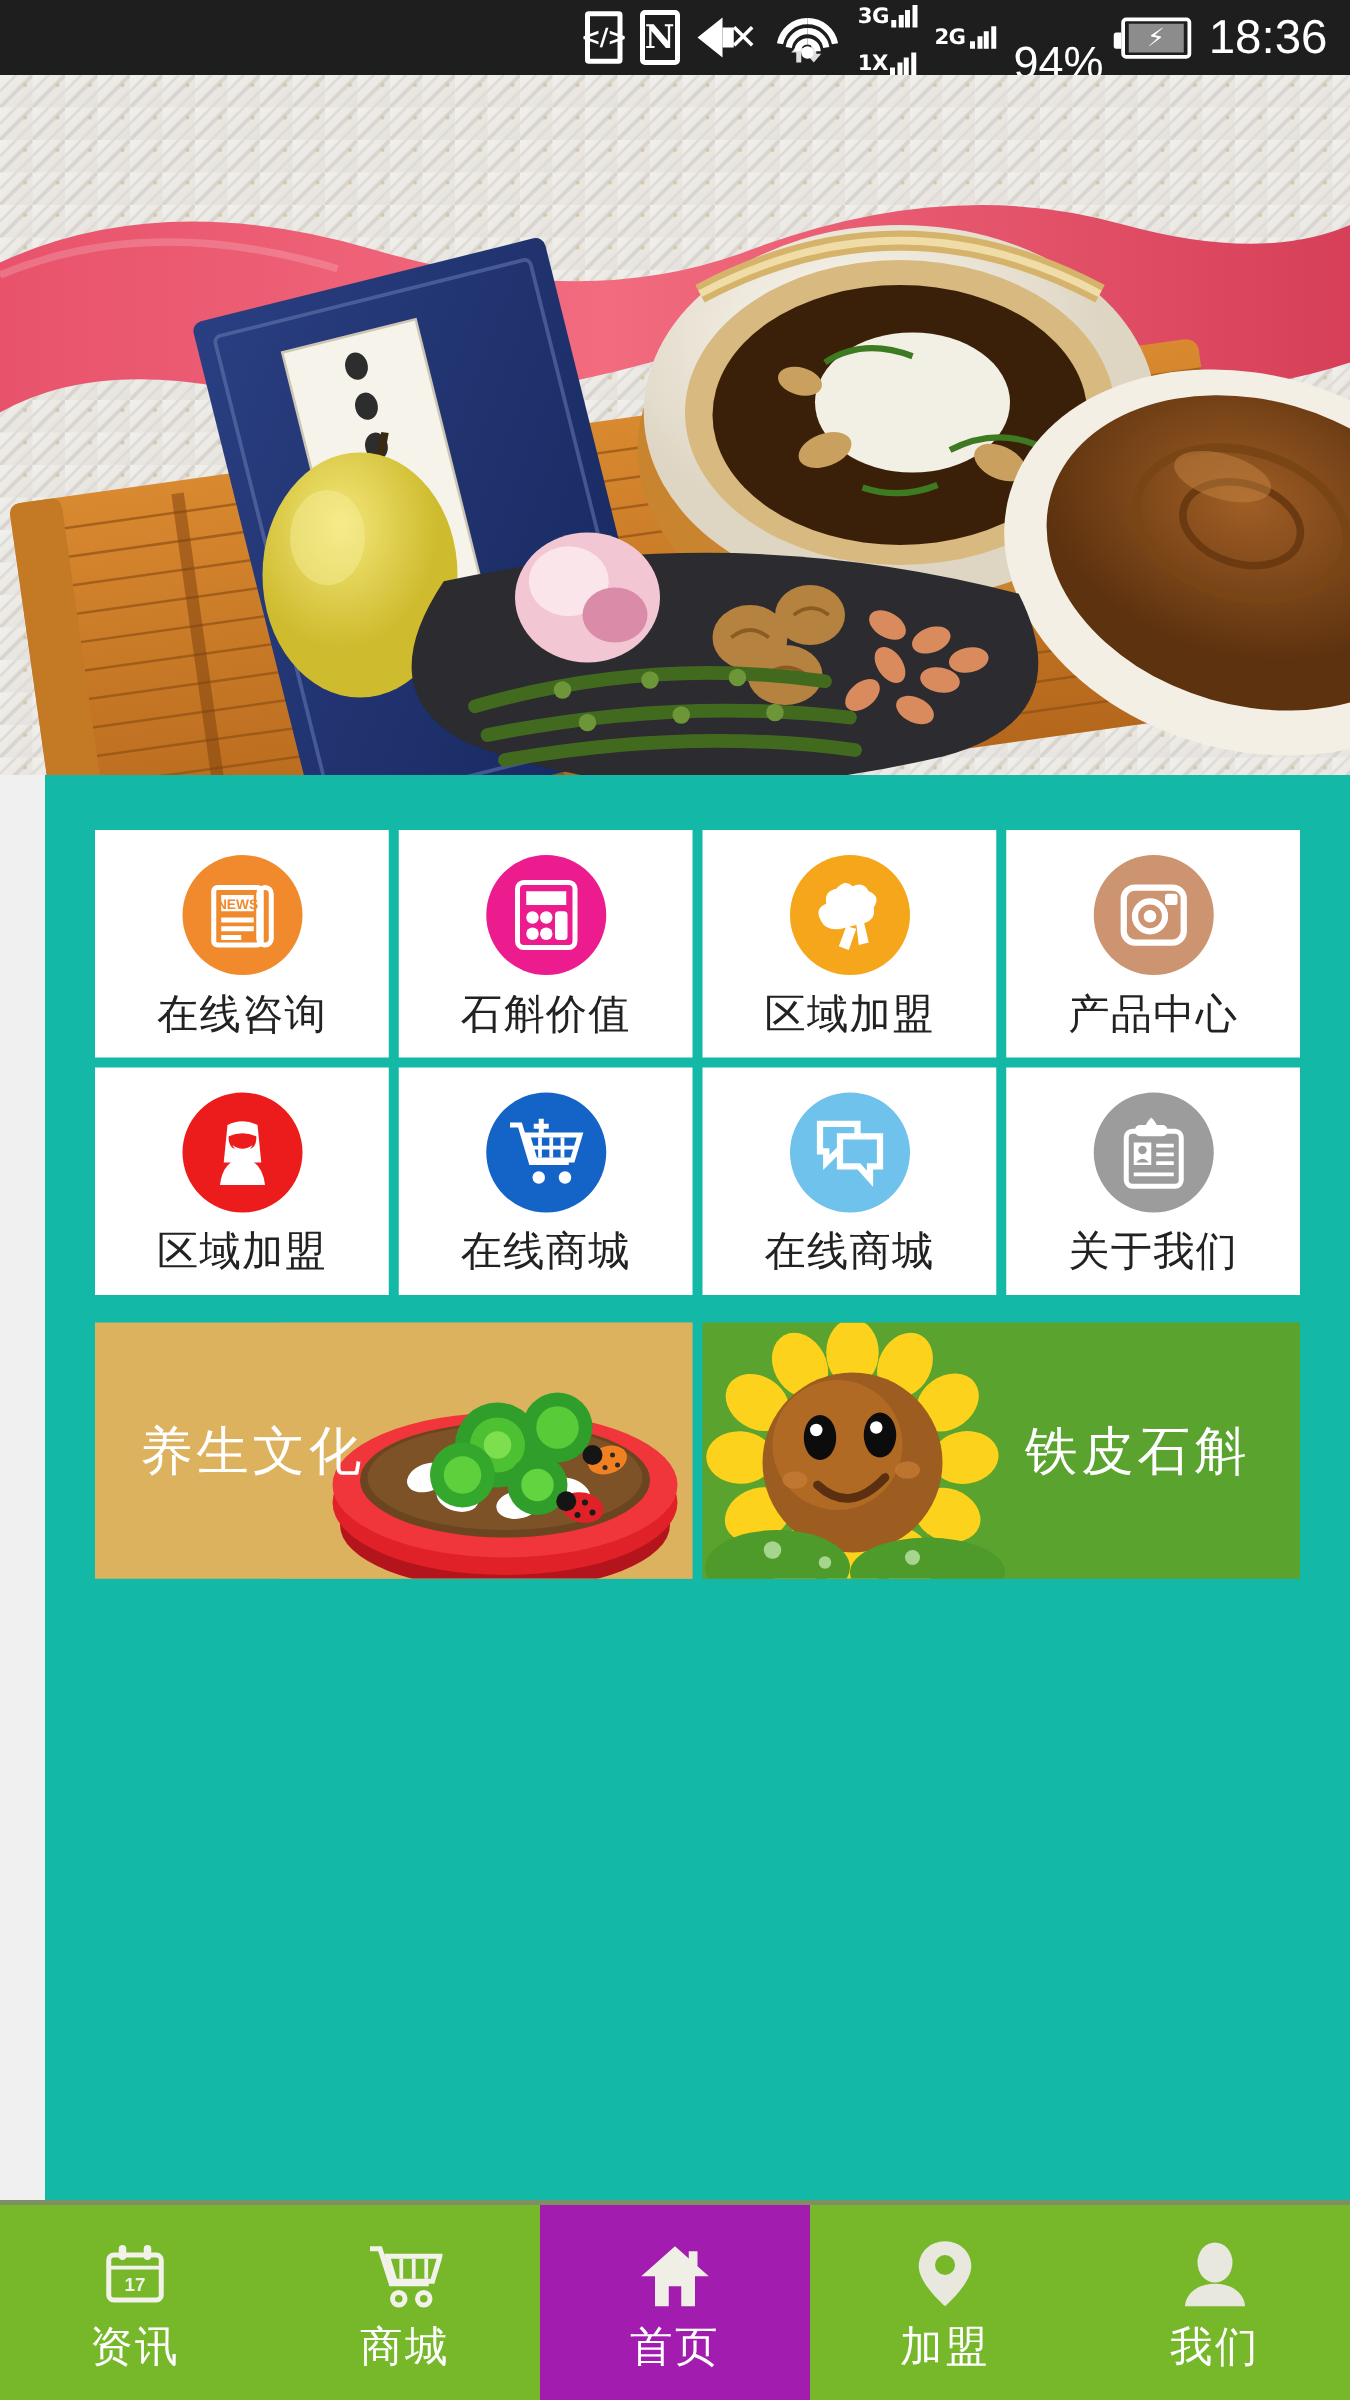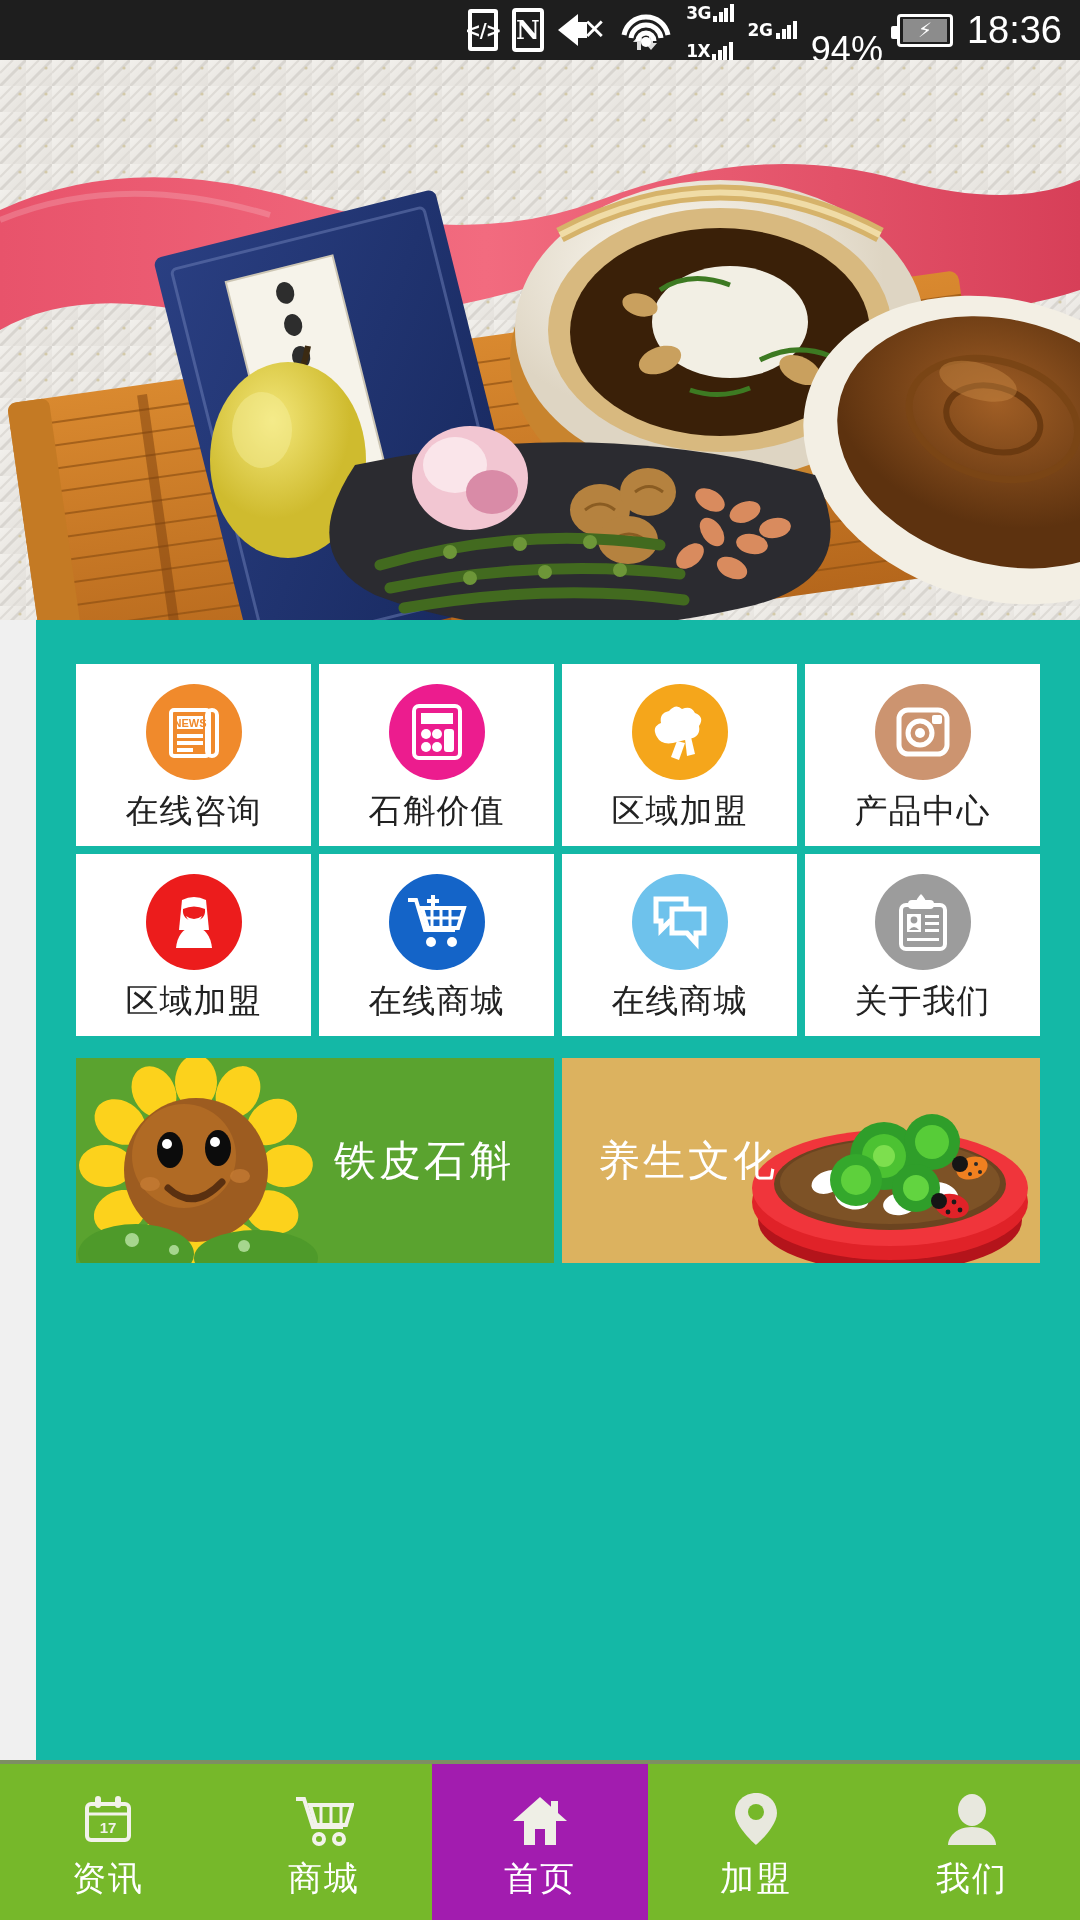--- a/index.html
+++ b/index.html
@@ -434,63 +434,20 @@
             <rect x="30" y="37" width="14" height="3"></rect>
                 <rect x="12" y="46" width="32" height="3"></rect>
               </g>
           </svg>
         </span>
         <span class="lbl">关于我们</span>
       </div>
     </div>
 
     <div class="banners">
-
-      <div class="banner banner-green">
-        <svg style="position:absolute;left:0;top:0;" width="500" height="205" viewBox="0 0 500 205" aria-hidden="true">
-          <rect width="500" height="205" fill="#5aa32f"></rect>
-          <g transform="translate(120,112)">
-            <g fill="#fcd21c">
-              <g>
-                  <ellipse cx="0" cy="-88" rx="21" ry="27"></ellipse>
-                  <ellipse cx="42" cy="-78" rx="21" ry="27" transform="rotate(27 42 -78)"></ellipse>
-              <ellipse cx="76" cy="-48" rx="21" ry="27" transform="rotate(54 76 -48)"></ellipse>
-                  <ellipse cx="90" cy="-4" rx="21" ry="27" transform="rotate(82 90 -4)"></ellipse>
-              <ellipse cx="76" cy="42" rx="21" ry="27" transform="rotate(110 76 42)"></ellipse>
-                  <ellipse cx="42" cy="76" rx="21" ry="27" transform="rotate(140 42 76)"></ellipse>
-              <ellipse cx="0" cy="90" rx="21" ry="27"></ellipse>
-                  <ellipse cx="-42" cy="76" rx="21" ry="27" transform="rotate(38 -42 76)"></ellipse>
-              <ellipse cx="-76" cy="42" rx="21" ry="27" transform="rotate(66 -76 42)"></ellipse>
-                  <ellipse cx="-90" cy="-4" rx="21" ry="27" transform="rotate(92 -90 -4)"></ellipse>
-              <ellipse cx="-76" cy="-48" rx="21" ry="27" transform="rotate(122 -76 -48)"></ellipse>
-                  <ellipse cx="-42" cy="-78" rx="21" ry="27" transform="rotate(152 -42 -78)"></ellipse>
-                </g>
-            </g>
-            <circle cx="0" cy="0" r="72" fill="#9d5c20"></circle>
-            <circle cx="-12" cy="-14" r="52" fill="#b06a24"></circle>
-            <ellipse cx="-26" cy="-20" rx="13" ry="18" fill="#0c0c0c"></ellipse>
-            <ellipse cx="22" cy="-22" rx="13" ry="18" fill="#0c0c0c"></ellipse>
-            <circle cx="-29" cy="-26" r="5" fill="#fff"></circle>
-              <circle cx="19" cy="-28" r="5" fill="#fff"></circle>
-            <path d="M-28 18 q26 24 54 -6" fill="none" stroke="#5a3010" stroke-width="7" stroke-linecap="round"></path>
-            <ellipse cx="-46" cy="14" rx="10" ry="7" fill="#c47a33" opacity="0.8"></ellipse>
-            <ellipse cx="44" cy="6" rx="10" ry="7" fill="#c47a33" opacity="0.8"></ellipse>
-          </g>
-          <g fill="#4e9a2a">
-            <ellipse cx="60" cy="196" rx="58" ry="30"></ellipse>
-              <ellipse cx="180" cy="200" rx="62" ry="28"></ellipse>
-          </g>
-          <g fill="#bde6a8" opacity="0.8">
-            <circle cx="56" cy="182" r="7"></circle>
-              <circle cx="98" cy="192" r="5"></circle>
-              <circle cx="168" cy="188" r="6"></circle>
-          </g>
-        </svg>
-        <span class="btxt">铁皮石斛</span>
-      </div>
 
       <div class="banner banner-gold">
         <svg style="position:absolute;right:0;top:0;" width="330" height="205" viewBox="0 0 330 205" aria-hidden="true">
           <rect width="330" height="205" fill="#dcb25f"></rect>
           <g transform="translate(180,118)">
             <ellipse cx="0" cy="44" rx="132" ry="52" fill="#b4141b"></ellipse>
             <ellipse cx="0" cy="26" rx="138" ry="58" fill="#e02228"></ellipse>
             <ellipse cx="0" cy="12" rx="138" ry="58" fill="#f0353b"></ellipse>
             <ellipse cx="0" cy="8" rx="116" ry="46" fill="#6b4420"></ellipse>
             <ellipse cx="0" cy="6" rx="110" ry="42" fill="#7d5226"></ellipse>
@@ -525,20 +482,63 @@
               <g fill="#1a1a1a">
                   <circle cx="64" cy="26" r="2.4"></circle>
                   <circle cx="70" cy="34" r="2.4"></circle>
                   <circle cx="58" cy="36" r="2.4"></circle>
                 </g>
             </g>
           </g>
         </svg>
         <span class="btxt">养生文化</span>
       </div>
+
+      <div class="banner banner-green">
+        <svg style="position:absolute;left:0;top:0;" width="500" height="205" viewBox="0 0 500 205" aria-hidden="true">
+          <rect width="500" height="205" fill="#5aa32f"></rect>
+          <g transform="translate(120,112)">
+            <g fill="#fcd21c">
+              <g>
+                  <ellipse cx="0" cy="-88" rx="21" ry="27"></ellipse>
+                  <ellipse cx="42" cy="-78" rx="21" ry="27" transform="rotate(27 42 -78)"></ellipse>
+              <ellipse cx="76" cy="-48" rx="21" ry="27" transform="rotate(54 76 -48)"></ellipse>
+                  <ellipse cx="90" cy="-4" rx="21" ry="27" transform="rotate(82 90 -4)"></ellipse>
+              <ellipse cx="76" cy="42" rx="21" ry="27" transform="rotate(110 76 42)"></ellipse>
+                  <ellipse cx="42" cy="76" rx="21" ry="27" transform="rotate(140 42 76)"></ellipse>
+              <ellipse cx="0" cy="90" rx="21" ry="27"></ellipse>
+                  <ellipse cx="-42" cy="76" rx="21" ry="27" transform="rotate(38 -42 76)"></ellipse>
+              <ellipse cx="-76" cy="42" rx="21" ry="27" transform="rotate(66 -76 42)"></ellipse>
+                  <ellipse cx="-90" cy="-4" rx="21" ry="27" transform="rotate(92 -90 -4)"></ellipse>
+              <ellipse cx="-76" cy="-48" rx="21" ry="27" transform="rotate(122 -76 -48)"></ellipse>
+                  <ellipse cx="-42" cy="-78" rx="21" ry="27" transform="rotate(152 -42 -78)"></ellipse>
+                </g>
+            </g>
+            <circle cx="0" cy="0" r="72" fill="#9d5c20"></circle>
+            <circle cx="-12" cy="-14" r="52" fill="#b06a24"></circle>
+            <ellipse cx="-26" cy="-20" rx="13" ry="18" fill="#0c0c0c"></ellipse>
+            <ellipse cx="22" cy="-22" rx="13" ry="18" fill="#0c0c0c"></ellipse>
+            <circle cx="-29" cy="-26" r="5" fill="#fff"></circle>
+              <circle cx="19" cy="-28" r="5" fill="#fff"></circle>
+            <path d="M-28 18 q26 24 54 -6" fill="none" stroke="#5a3010" stroke-width="7" stroke-linecap="round"></path>
+            <ellipse cx="-46" cy="14" rx="10" ry="7" fill="#c47a33" opacity="0.8"></ellipse>
+            <ellipse cx="44" cy="6" rx="10" ry="7" fill="#c47a33" opacity="0.8"></ellipse>
+          </g>
+          <g fill="#4e9a2a">
+            <ellipse cx="60" cy="196" rx="58" ry="30"></ellipse>
+              <ellipse cx="180" cy="200" rx="62" ry="28"></ellipse>
+          </g>
+          <g fill="#bde6a8" opacity="0.8">
+            <circle cx="56" cy="182" r="7"></circle>
+              <circle cx="98" cy="192" r="5"></circle>
+              <circle cx="168" cy="188" r="6"></circle>
+          </g>
+        </svg>
+        <span class="btxt">铁皮石斛</span>
+      </div>
     </div>
   </div>
 
   <div class="tabbar">
 
     <div class="tab">
       <span class="ticon">
         <svg width="54" height="54" viewBox="0 0 54 54">
           <rect x="6" y="11" width="42" height="36" rx="4" fill="none" stroke="#f2f2ea" stroke-width="4"></rect>
           <line x1="6" y1="21" x2="48" y2="21" stroke="#f2f2ea" stroke-width="3"></line>

